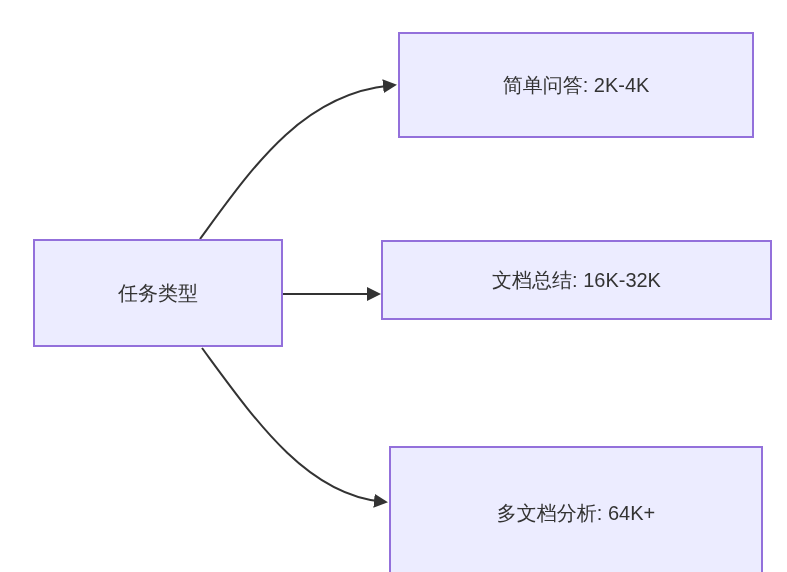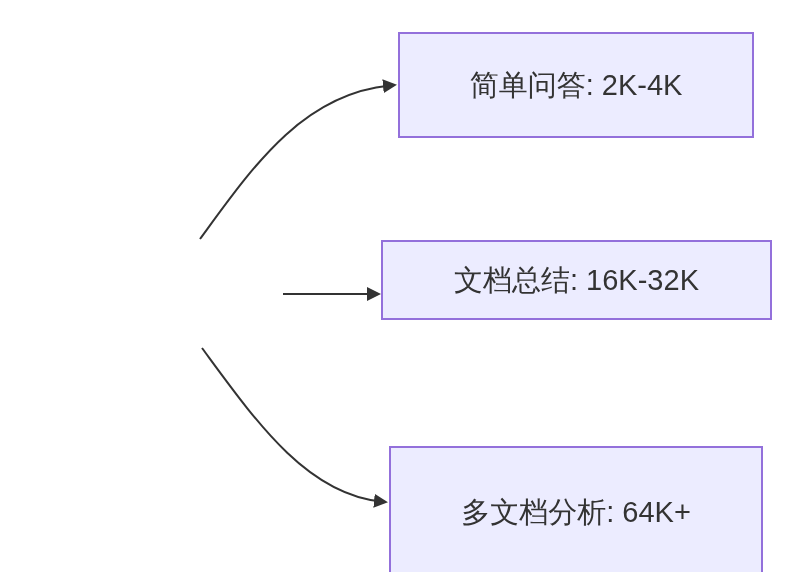--- a/index.html
+++ b/index.html
@@ -28,21 +28,21 @@
   }
   .node {
     position: absolute;
     box-sizing: border-box;
     background: var(--node-fill, #ECECFF);
     border: 2px solid var(--node-border, #9370DB);
     display: flex;
     align-items: center;
     justify-content: center;
     color: var(--text, #333333);
-    font-size: 29px;
+    font-size: 20px;
     line-height: 1.2;
     white-space: nowrap;
   }
   .node-root   { left: 33px;  top: 239px; width: 250px; height: 108px; }
   .node-top    { left: 398px; top: 32px;  width: 356px; height: 106px; }
   .node-middle { left: 381px; top: 240px; width: 391px; height: 80px; }
   .node-bottom { left: 389px; top: 446px; width: 374px; height: 133px; }
 </style>
 </head>
 <body>
@@ -53,20 +53,23 @@
     <defs>
       <marker id="arrowhead" markerUnits="userSpaceOnUse" markerWidth="14" markerHeight="14" refX="7" refY="7" orient="auto">
         <path d="M0,0 L14,7 L0,14 z" style="fill: var(--edge, #333333);"></path>
       </marker>
     </defs>
     <path class="edge" d="M200,239 C252,168 302,94 390,85.5" marker-end="url(#arrowhead)"></path>
     <path class="edge" d="M283,294 L374,294" marker-end="url(#arrowhead)"></path>
     <path class="edge" d="M202,348 C255,420 306,494 381,501.5" marker-end="url(#arrowhead)"></path>
   </svg>
 
+  <div class="node node-root">
+    <span>任务类型</span>
+  </div>
 
   <div class="node node-top">
     <span>简单问答: 2K-4K</span>
   </div>
 
   <div class="node node-middle">
     <span>文档总结: 16K-32K</span>
   </div>
 
   <div class="node node-bottom">

